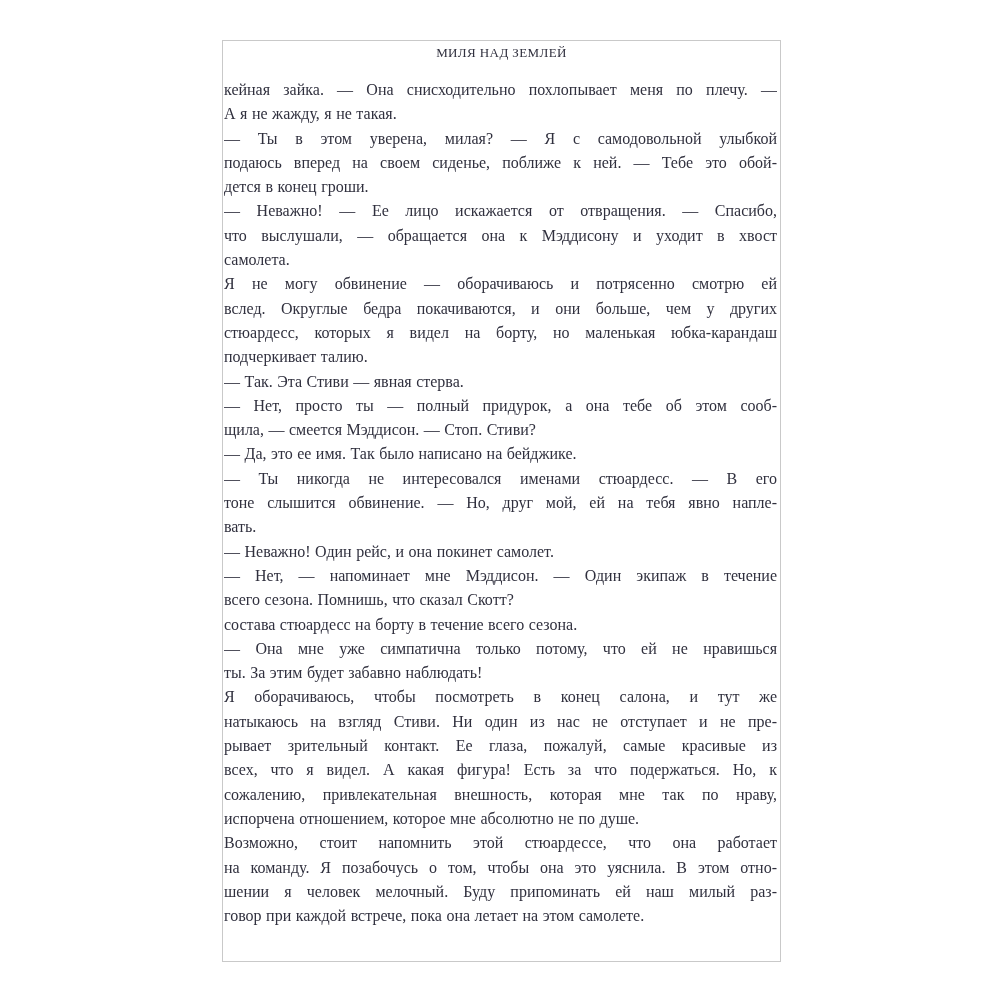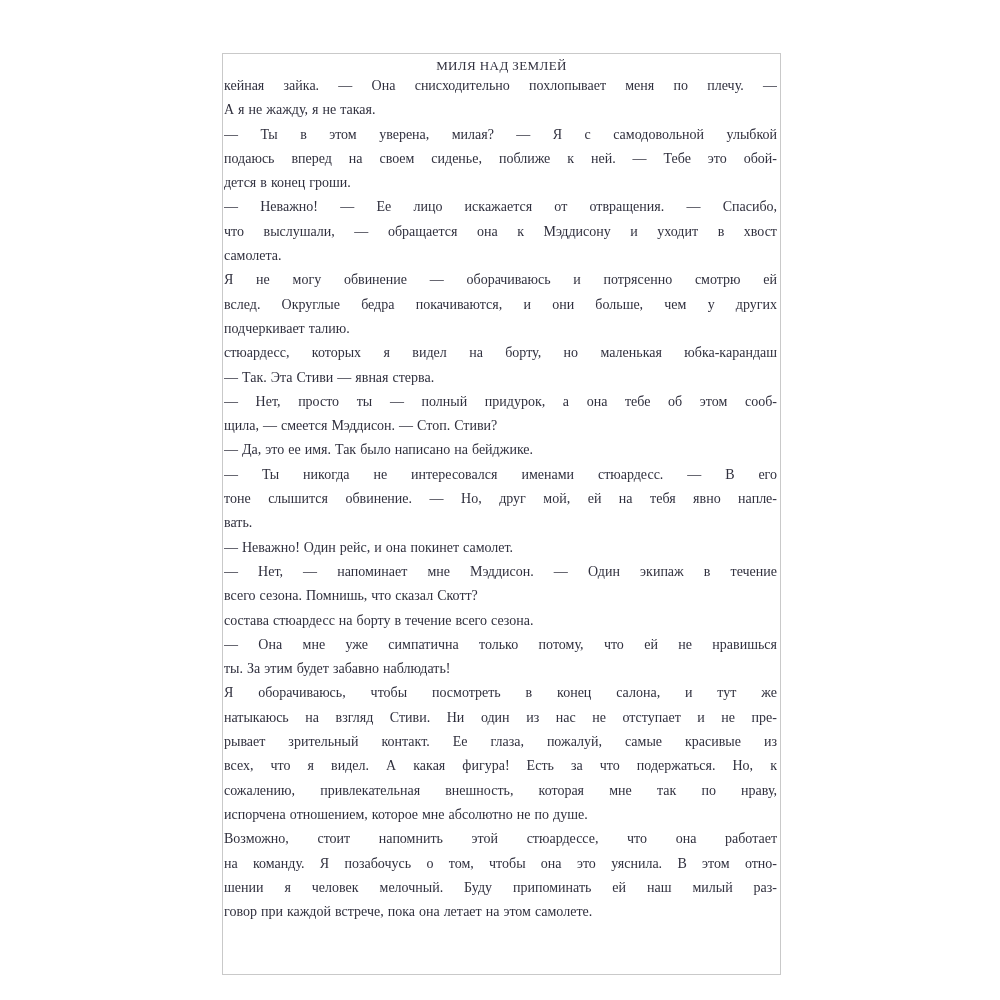--- a/index.html
+++ b/index.html
@@ -10,39 +10,40 @@
   .canvas {
     position: relative;
     width: 1000px;
     height: 1000px;
     background: #ffffff;
     overflow: hidden;
   }
   .page {
     position: absolute;
     left: 222px;
-    top: 53px;
+    top: 40px;
     width: 559px;
     height: 922px;
     box-sizing: border-box;
     background: #ffffff;
     border: 1px solid #c9c9c9;
     padding-top: 4px;
     font-family: "Liberation Serif", "DejaVu Serif", serif;
   }
   .header {
     text-align: center;
     font-size: 13px;
     line-height: 16px;
     letter-spacing: 0.4px;
     font-weight: normal;
   }
   .text-block {
+    margin-top: 17px;
     padding: 0 3px 0 1px;
-    font-size: 14px;
+    font-size: 16px;
     line-height: 24.3px;
   }
   .line {
     height: 24.3px;
     overflow: hidden;
     text-align: justify;
     text-align-last: justify;
     word-spacing: 0.5px;
   }
   .line.last {
@@ -61,22 +62,22 @@
         <div class="line">кейная зайка. — Она снисходительно похлопывает меня по плечу. —</div>
         <div class="line last">А я не жажду, я не такая.</div>
         <div class="line indent">— Ты в этом уверена, милая? — Я с самодовольной улыбкой</div>
         <div class="line">подаюсь вперед на своем сиденье, поближе к ней. — Тебе это обой-</div>
         <div class="line last">дется в конец гроши.</div>
         <div class="line indent">— Неважно! — Ее лицо искажается от отвращения. — Спасибо,</div>
         <div class="line">что выслушали, — обращается она к Мэддисону и уходит в хвост</div>
         <div class="line last">самолета.</div>
         <div class="line indent">Я не могу обвинение — оборачиваюсь и потрясенно смотрю ей</div>
         <div class="line">вслед. Округлые бедра покачиваются, и они больше, чем у других</div>
+        <div class="line">стюардесс, которых я видел на борту, но маленькая юбка-карандаш</div>
         <div class="line last">подчеркивает талию.</div>
-        <div class="line">стюардесс, которых я видел на борту, но маленькая юбка-карандаш</div>
         <div class="line indent last">— Так. Эта Стиви — явная стерва.</div>
         <div class="line indent">— Нет, просто ты — полный придурок, а она тебе об этом сооб-</div>
         <div class="line last">щила, — смеется Мэддисон. — Стоп. Стиви?</div>
         <div class="line indent last">— Да, это ее имя. Так было написано на бейджике.</div>
         <div class="line indent">— Ты никогда не интересовался именами стюардесс. — В его</div>
         <div class="line">тоне слышится обвинение. — Но, друг мой, ей на тебя явно напле-</div>
         <div class="line last">вать.</div>
         <div class="line indent last">— Неважно! Один рейс, и она покинет самолет.</div>
         <div class="line indent">— Нет, — напоминает мне Мэддисон. — Один экипаж в течение</div>
         <div class="line last">всего сезона. Помнишь, что сказал Скотт?</div>

